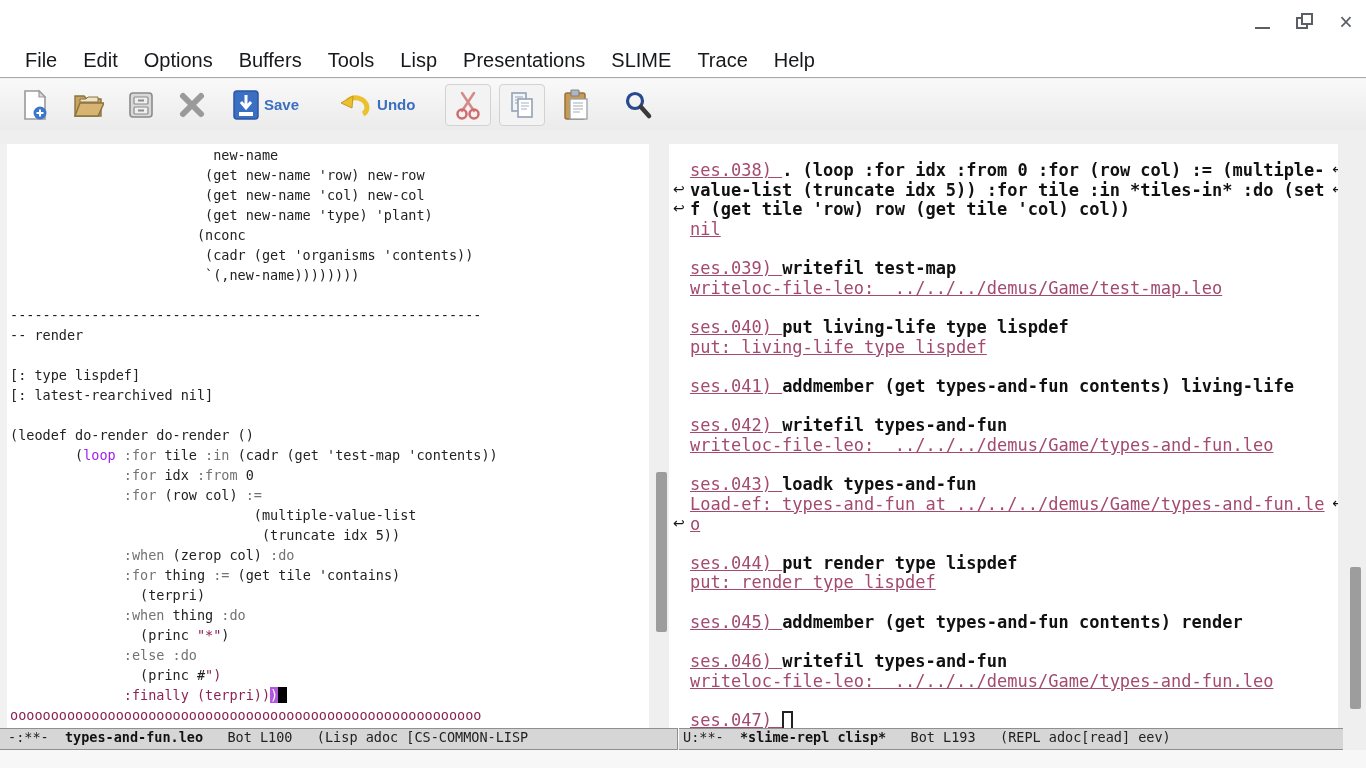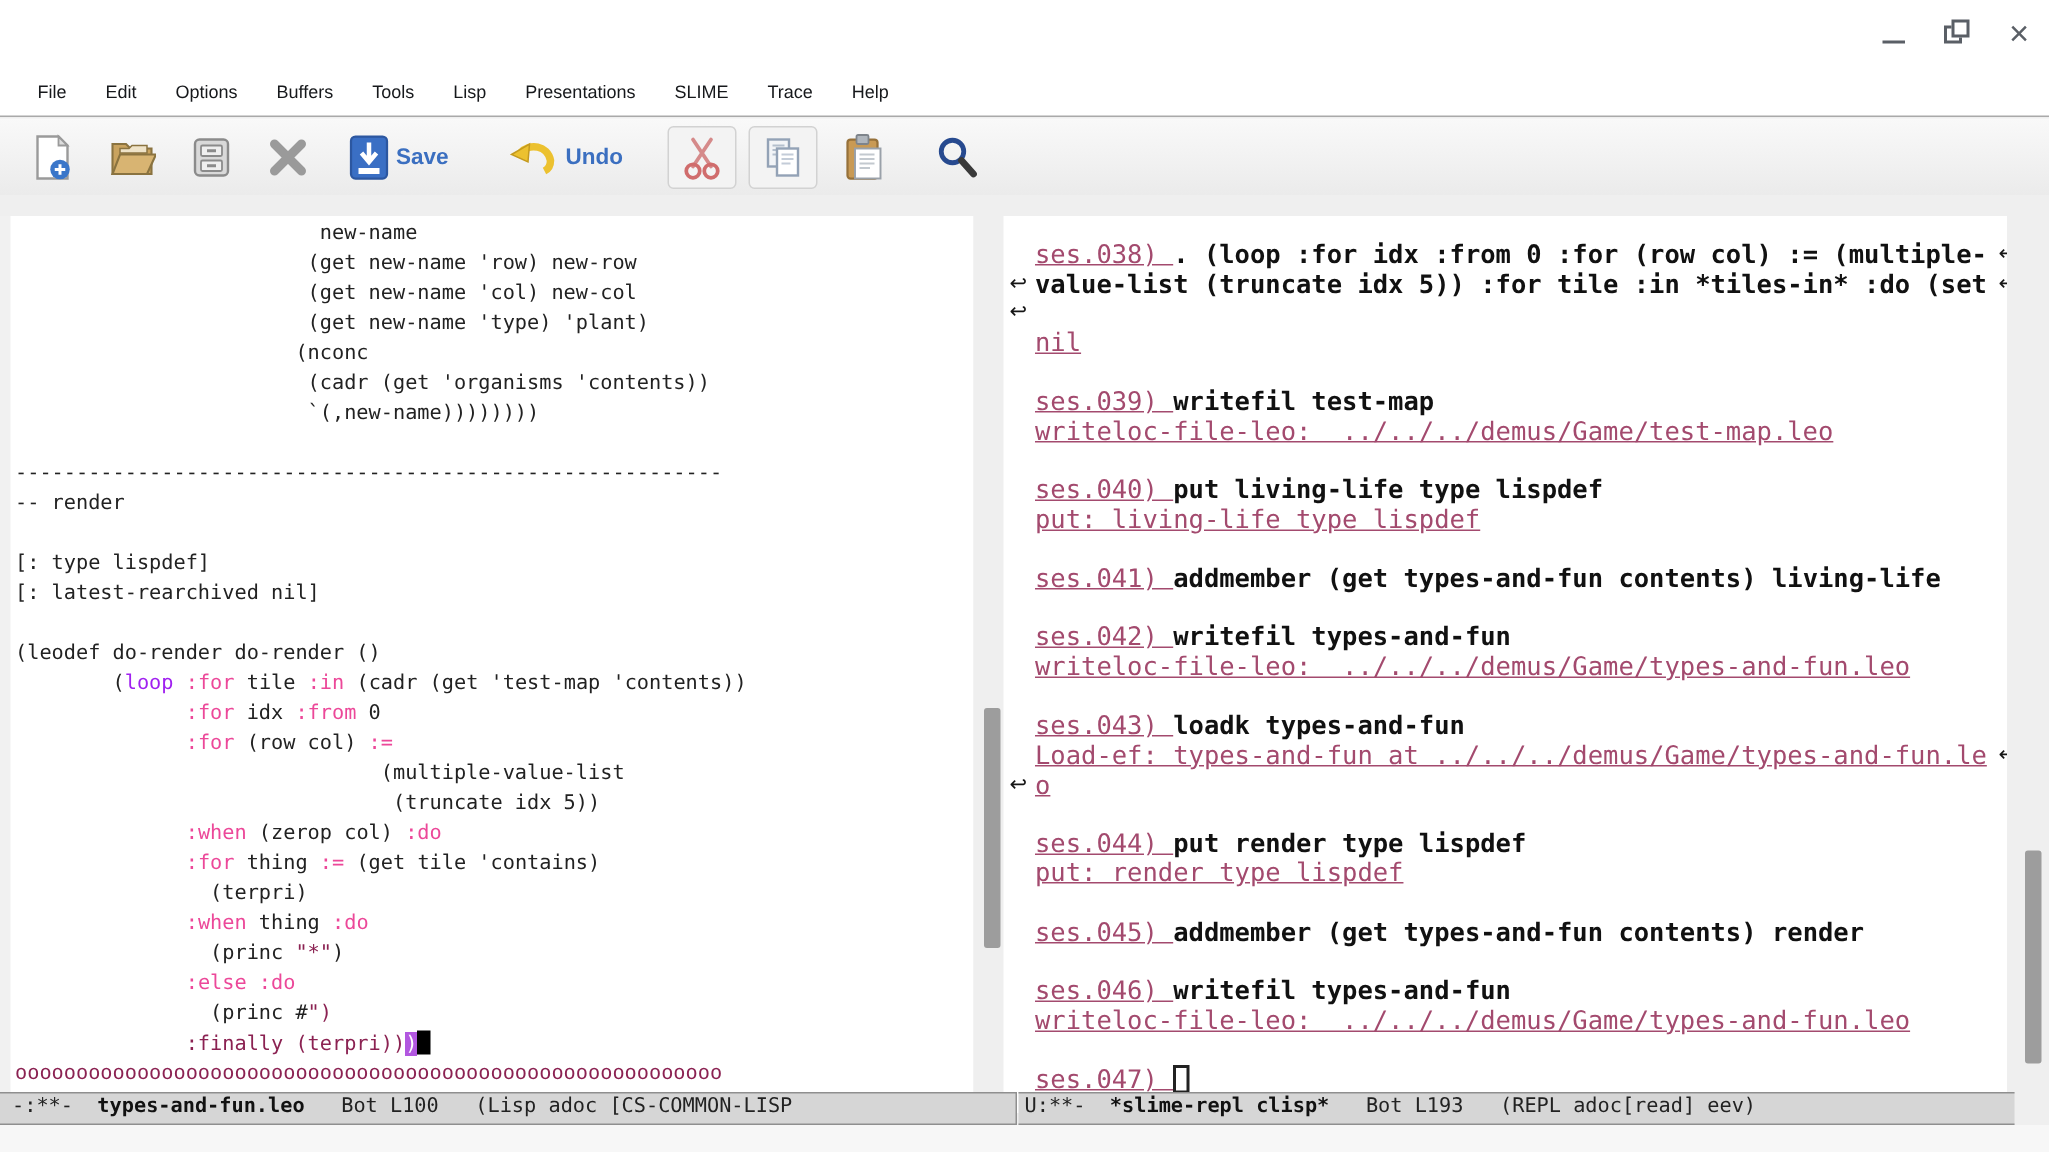--- a/index.html
+++ b/index.html
@@ -12,21 +12,21 @@
   .win-btn { position:absolute; cursor:default; }
   .win-min { left:1255px; top:27px; width:15px; height:2px; background:#5a5f66; }
   .win-restore { left:1296px; top:13px; width:17px; height:17px; }
   .win-restore .sq1 { position:absolute; left:0; top:4px; width:12px; height:12px; border:2px solid #5a5f66; background:transparent;}
   .win-restore .sq2 { position:absolute; left:5px; top:0; width:12px; height:12px; border:2px solid #5a5f66; background:#fff;}
   .win-close { left:1334px; top:8px; width:24px; height:28px; color:#5a5f66; font-size:23px; line-height:28px; text-align:center; }
 
   
   .menubar { position:absolute; left:0; top:44px; width:1366px; height:34px; background:#ffffff;
              border-bottom:1px solid #a9a9a9; display:flex; align-items:center; padding-left:12px; }
-  .menu-item { font-size:12px; color:#16181b; padding:0 13px; height:100%; display:flex; align-items:center; }
+  .menu-item { font-size:20px; color:#16181b; padding:0 13px; height:100%; display:flex; align-items:center; }
 
   
   .toolbar { position:absolute; left:0; top:79px; width:1366px; height:51px;
              background:linear-gradient(#f9f9f9,#ebebeb); display:flex; align-items:center; }
   .tb-btn { display:flex; align-items:center; height:42px; }
   .tb-label { font-size:15px; font-weight:bold; color:#3b6fc0; margin-left:4px; }
   .tb-box { border:1px solid #d2d2d2; border-radius:4px; background:#f3f3f3; padding:4px 6px; }
 
   
   .workarea { position:absolute; left:0; top:144px; width:1366px; height:598px; }
@@ -38,21 +38,21 @@
   .vtrack-right { left:1338px; width:28px; }
   .vthumb { position:absolute; background:#9d9d9d; border-radius:2px; }
   .vthumb-mid { left:7px; top:328px; width:11px; height:160px; }
   .vthumb-right { left:12px; top:423px; width:11px; height:142px; }
 
   
   .cl { position:relative; white-space:pre; }
   .lp .cl { height:20px; line-height:20px; font:13.5px "DejaVu Sans Mono", monospace; }
   .rp .cl { height:19.65px; line-height:19.65px; font:17px "DejaVu Sans Mono", monospace; }
   .sg-d  { color:#222222; }
-  .sg-kw { color:#ec4899; }
+  .sg-kw { color:#737373; }
   .sg-fn { color:#a020f0; }
   .sg-str{ color:#8b2252; }
   .sg-pr { color:#a34a6e;text-decoration:underline; }
   .sg-b  { color:#111111; font-weight:bold; }
   .sg-hl { background:#b257e0; color:#ffffff; }
   .sg-cb { display:inline-block; width:9px; height:16px; background:#000000; vertical-align:-3px; }
   .sg-ch { display:inline-block; width:11px; height:19px; border:2px solid #222222; vertical-align:-4px; }
   .wr { position:absolute; right:-6px; top:1px; color:#151515; font:14px "DejaVu Sans", sans-serif; }
   .wl { position:absolute; left:-17px; top:1px; color:#151515; font:14px "DejaVu Sans", sans-serif; }
 
@@ -201,21 +201,21 @@
         <div class="cl"><span class="sg-d">                (princ #</span><span class="sg-str">")</span></div>
         <div class="cl"><span class="sg-str">              :finally (terpri))</span><span class="sg-hl">)</span><span class="sg-cb"></span></div>
         <div class="cl"><span class="sg-str">oooooooooooooooooooooooooooooooooooooooooooooooooooooooooo</span></div>
       </div>
     <div class="vtrack vtrack-mid">
       <div class="vthumb vthumb-mid"></div>
     </div>
     <div class="pane pane-right rp">
         <div class="cl"><span class="sg-pr">ses.038) </span><span class="sg-b">. (loop :for idx :from 0 :for (row col) := (multiple-</span><span class="wr">↩</span></div>
         <div class="cl"><span class="wl">↩</span><span class="sg-b">value-list (truncate idx 5)) :for tile :in *tiles-in* :do (set</span><span class="wr">↩</span></div>
-        <div class="cl"><span class="wl">↩</span></div>
+        <div class="cl"><span class="wl">↩</span><span class="sg-b">f (get tile 'row) row (get tile 'col) col))</span></div>
         <div class="cl"><span class="sg-pr">nil</span></div>
         <div class="cl"></div>
         <div class="cl"><span class="sg-pr">ses.039) </span><span class="sg-b">writefil test-map</span></div>
         <div class="cl"><span class="sg-pr">writeloc-file-leo:  ../../../demus/Game/test-map.leo</span></div>
         <div class="cl"></div>
         <div class="cl"><span class="sg-pr">ses.040) </span><span class="sg-b">put living-life type lispdef</span></div>
         <div class="cl"><span class="sg-pr">put: living-life type lispdef</span></div>
         <div class="cl"></div>
         <div class="cl"><span class="sg-pr">ses.041) </span><span class="sg-b">addmember (get types-and-fun contents) living-life</span></div>
         <div class="cl"></div>

